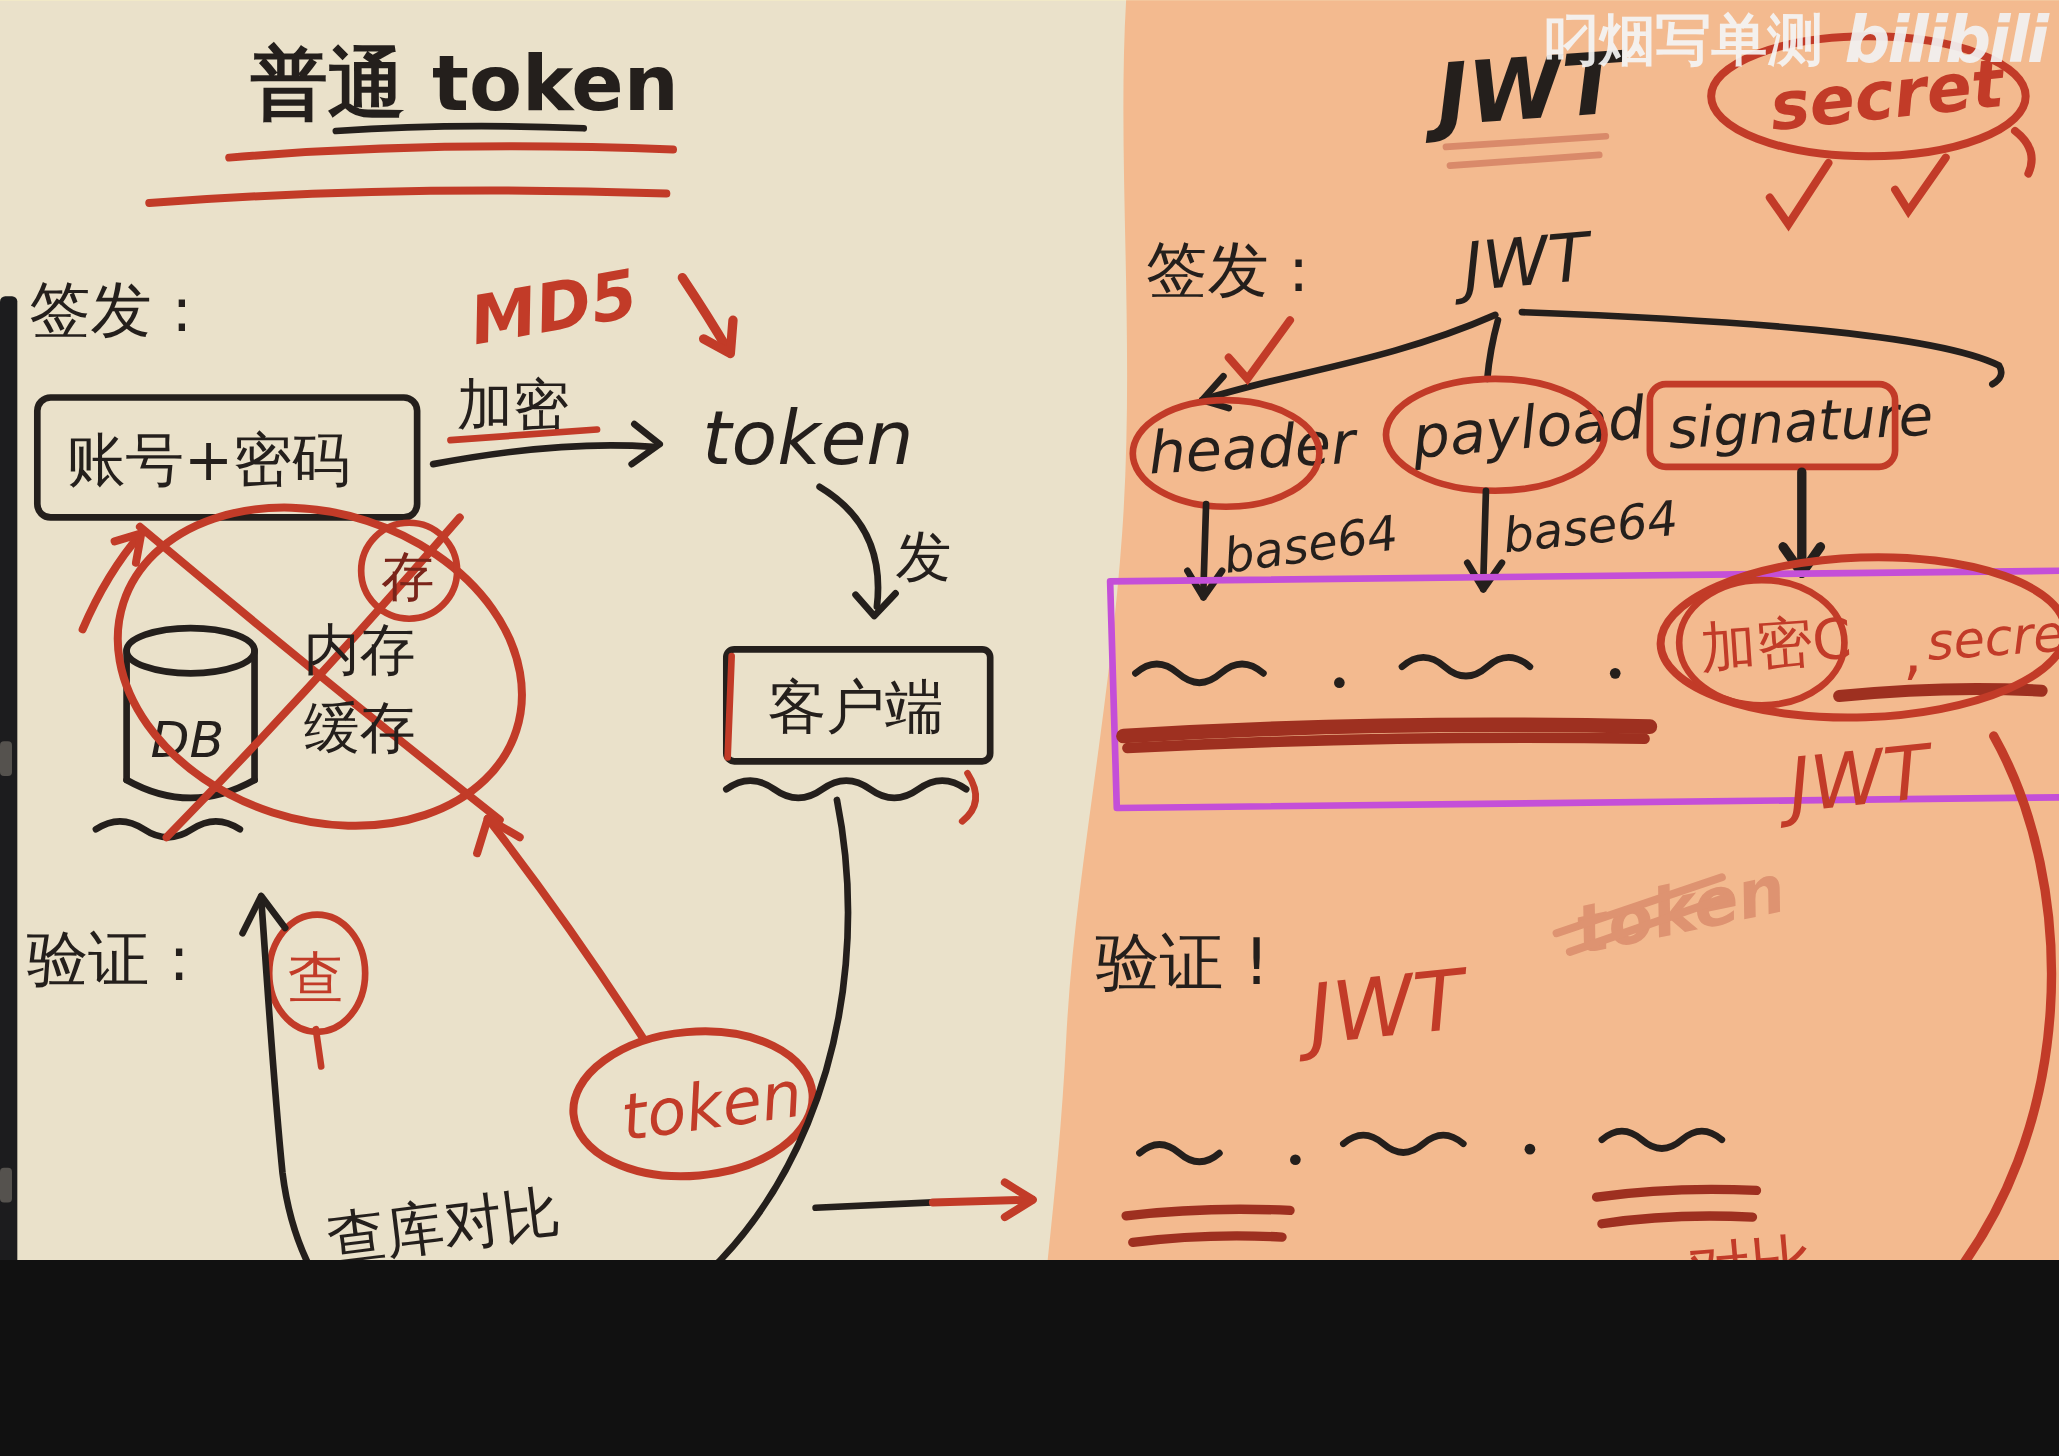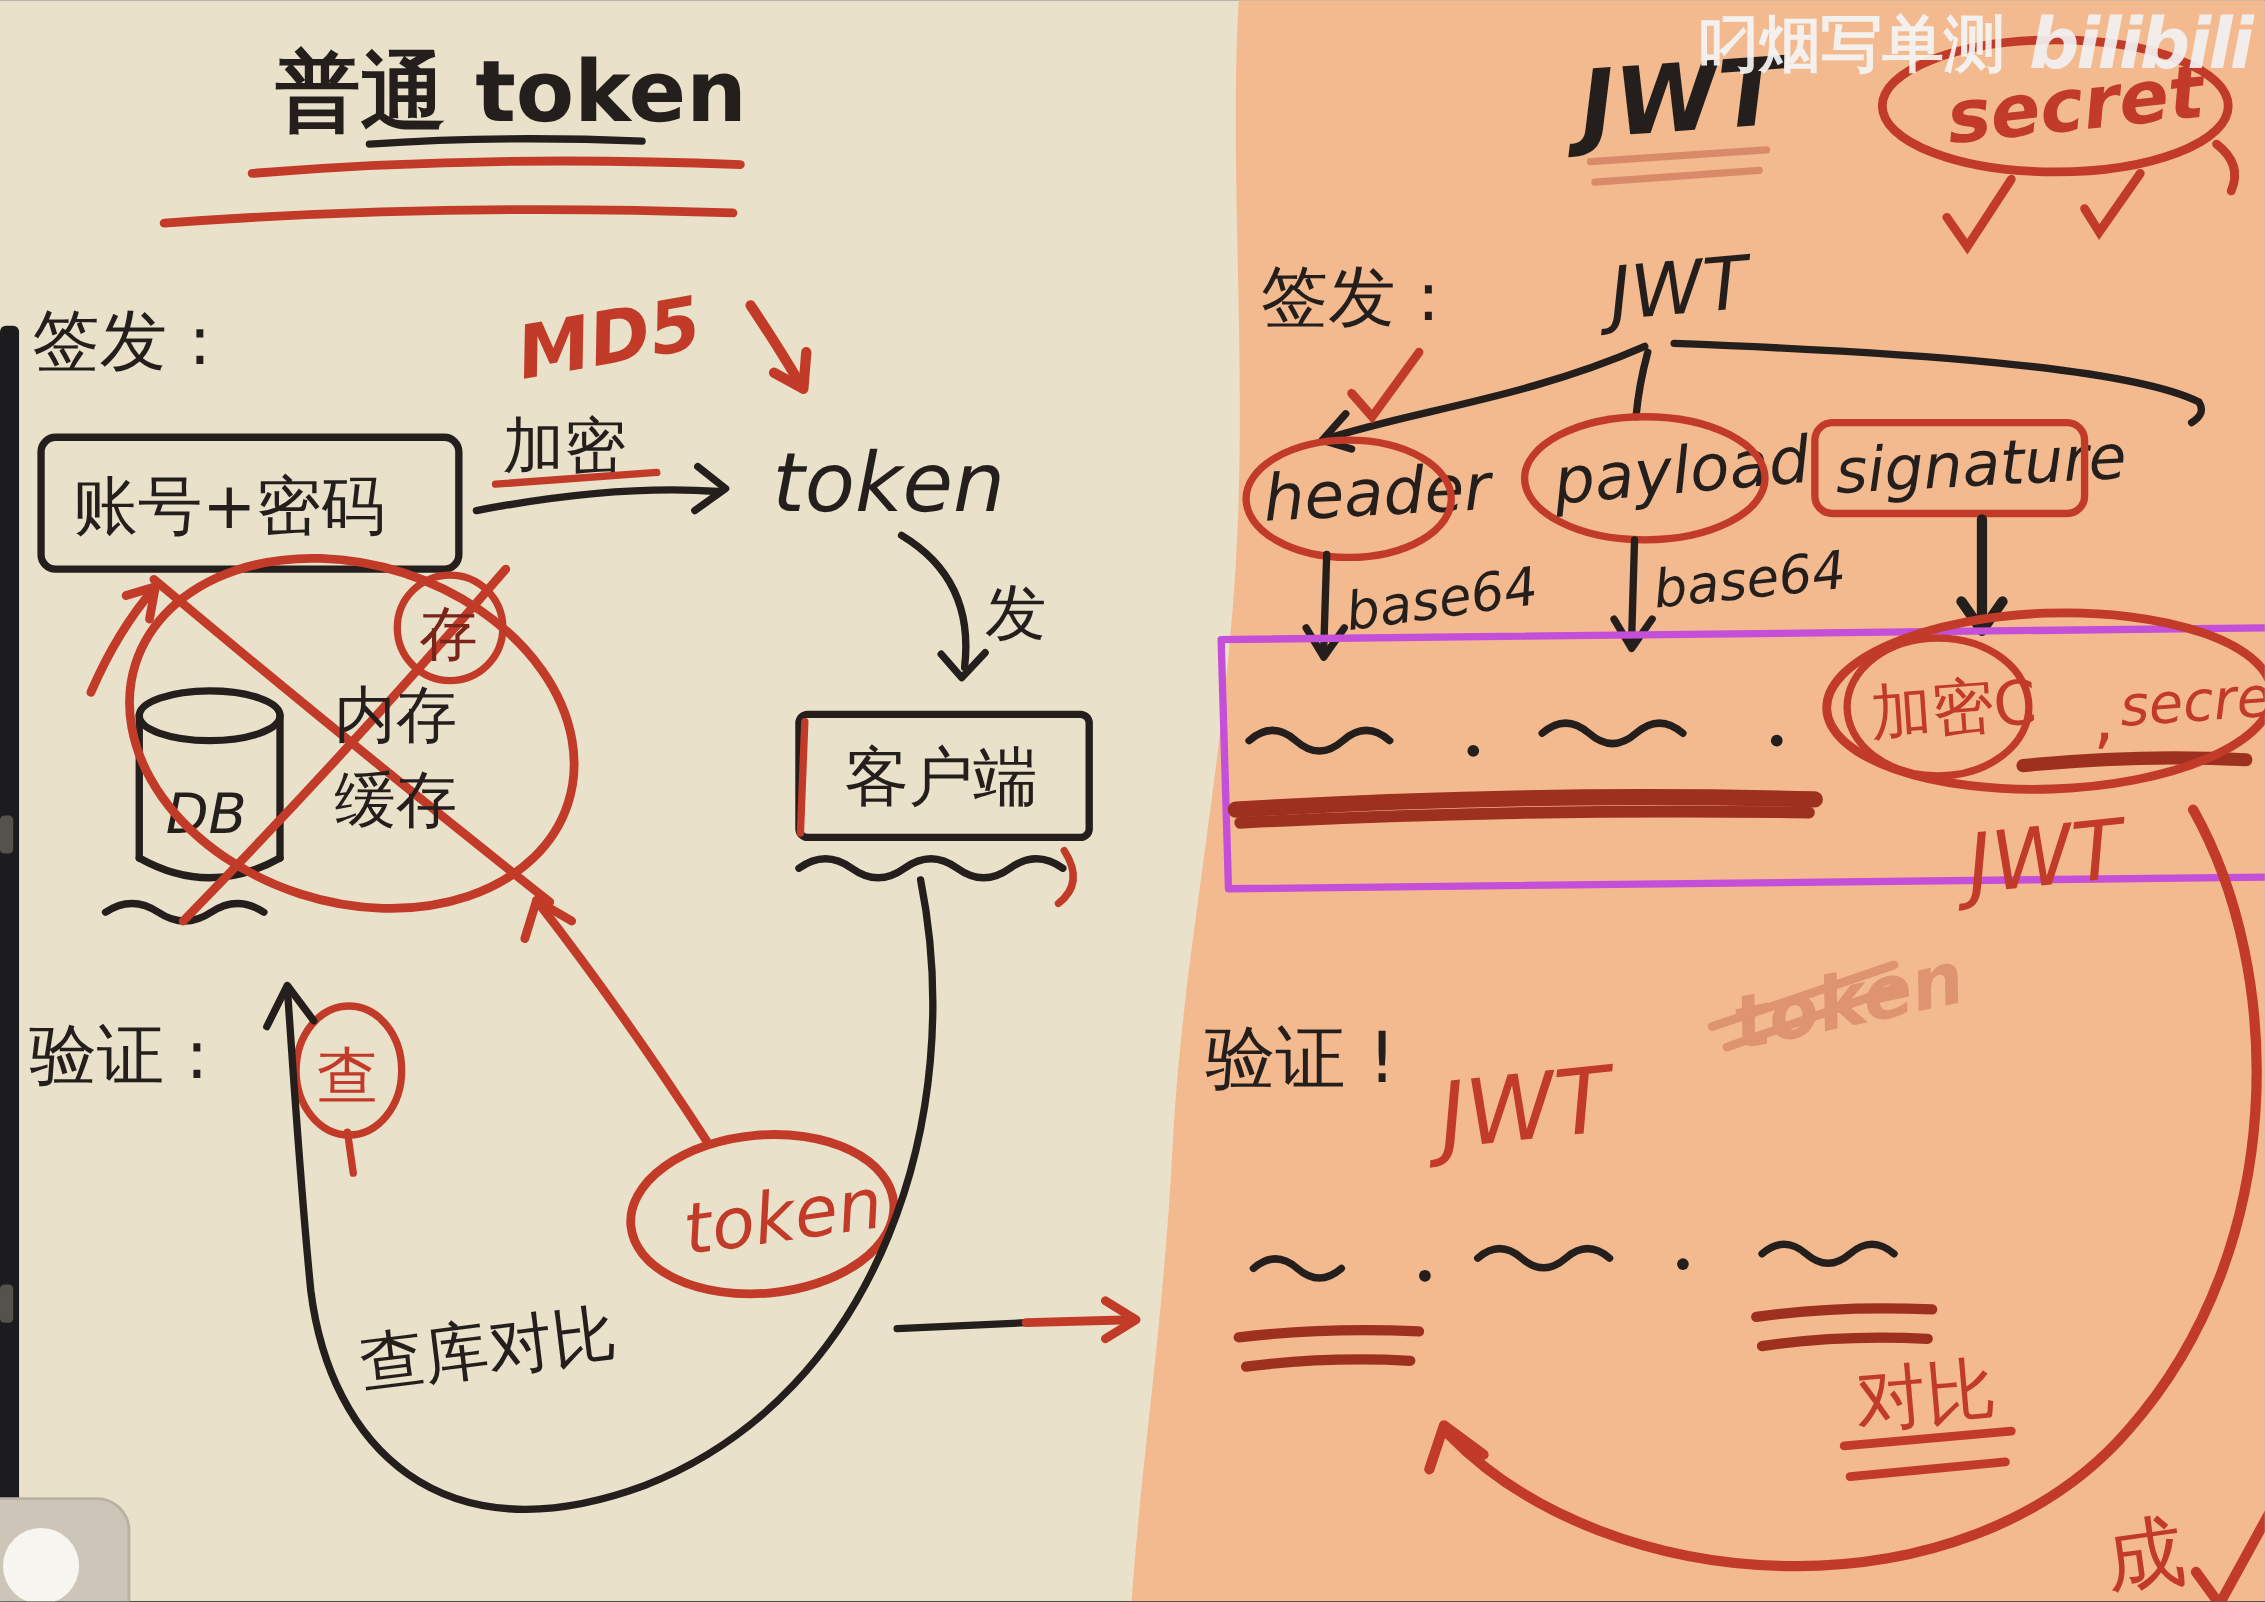--- a/index.html
+++ b/index.html
@@ -1,16 +1,16 @@
 <!DOCTYPE html>
 <html><head>
 <meta charset="utf-8">
 <style>
   html,body{margin:0;padding:0;background:#111;}
-  .stage{position:relative;width:2059px;height:1456px;overflow:hidden;background:#737373;}
+  .stage{position:relative;width:2059px;height:1260px;overflow:hidden;background:#fef9c3;}
   svg{display:block;width:2059px;height:1456px;}
   text{font-family:"DejaVu Sans","Liberation Sans",sans-serif;}
   .ink{fill:#241f1c;}
   .red{fill:#c23b28;}
   .latin{font-style:italic;}
 </style>
 </head>
 <body>
 
 <div class="stage">

